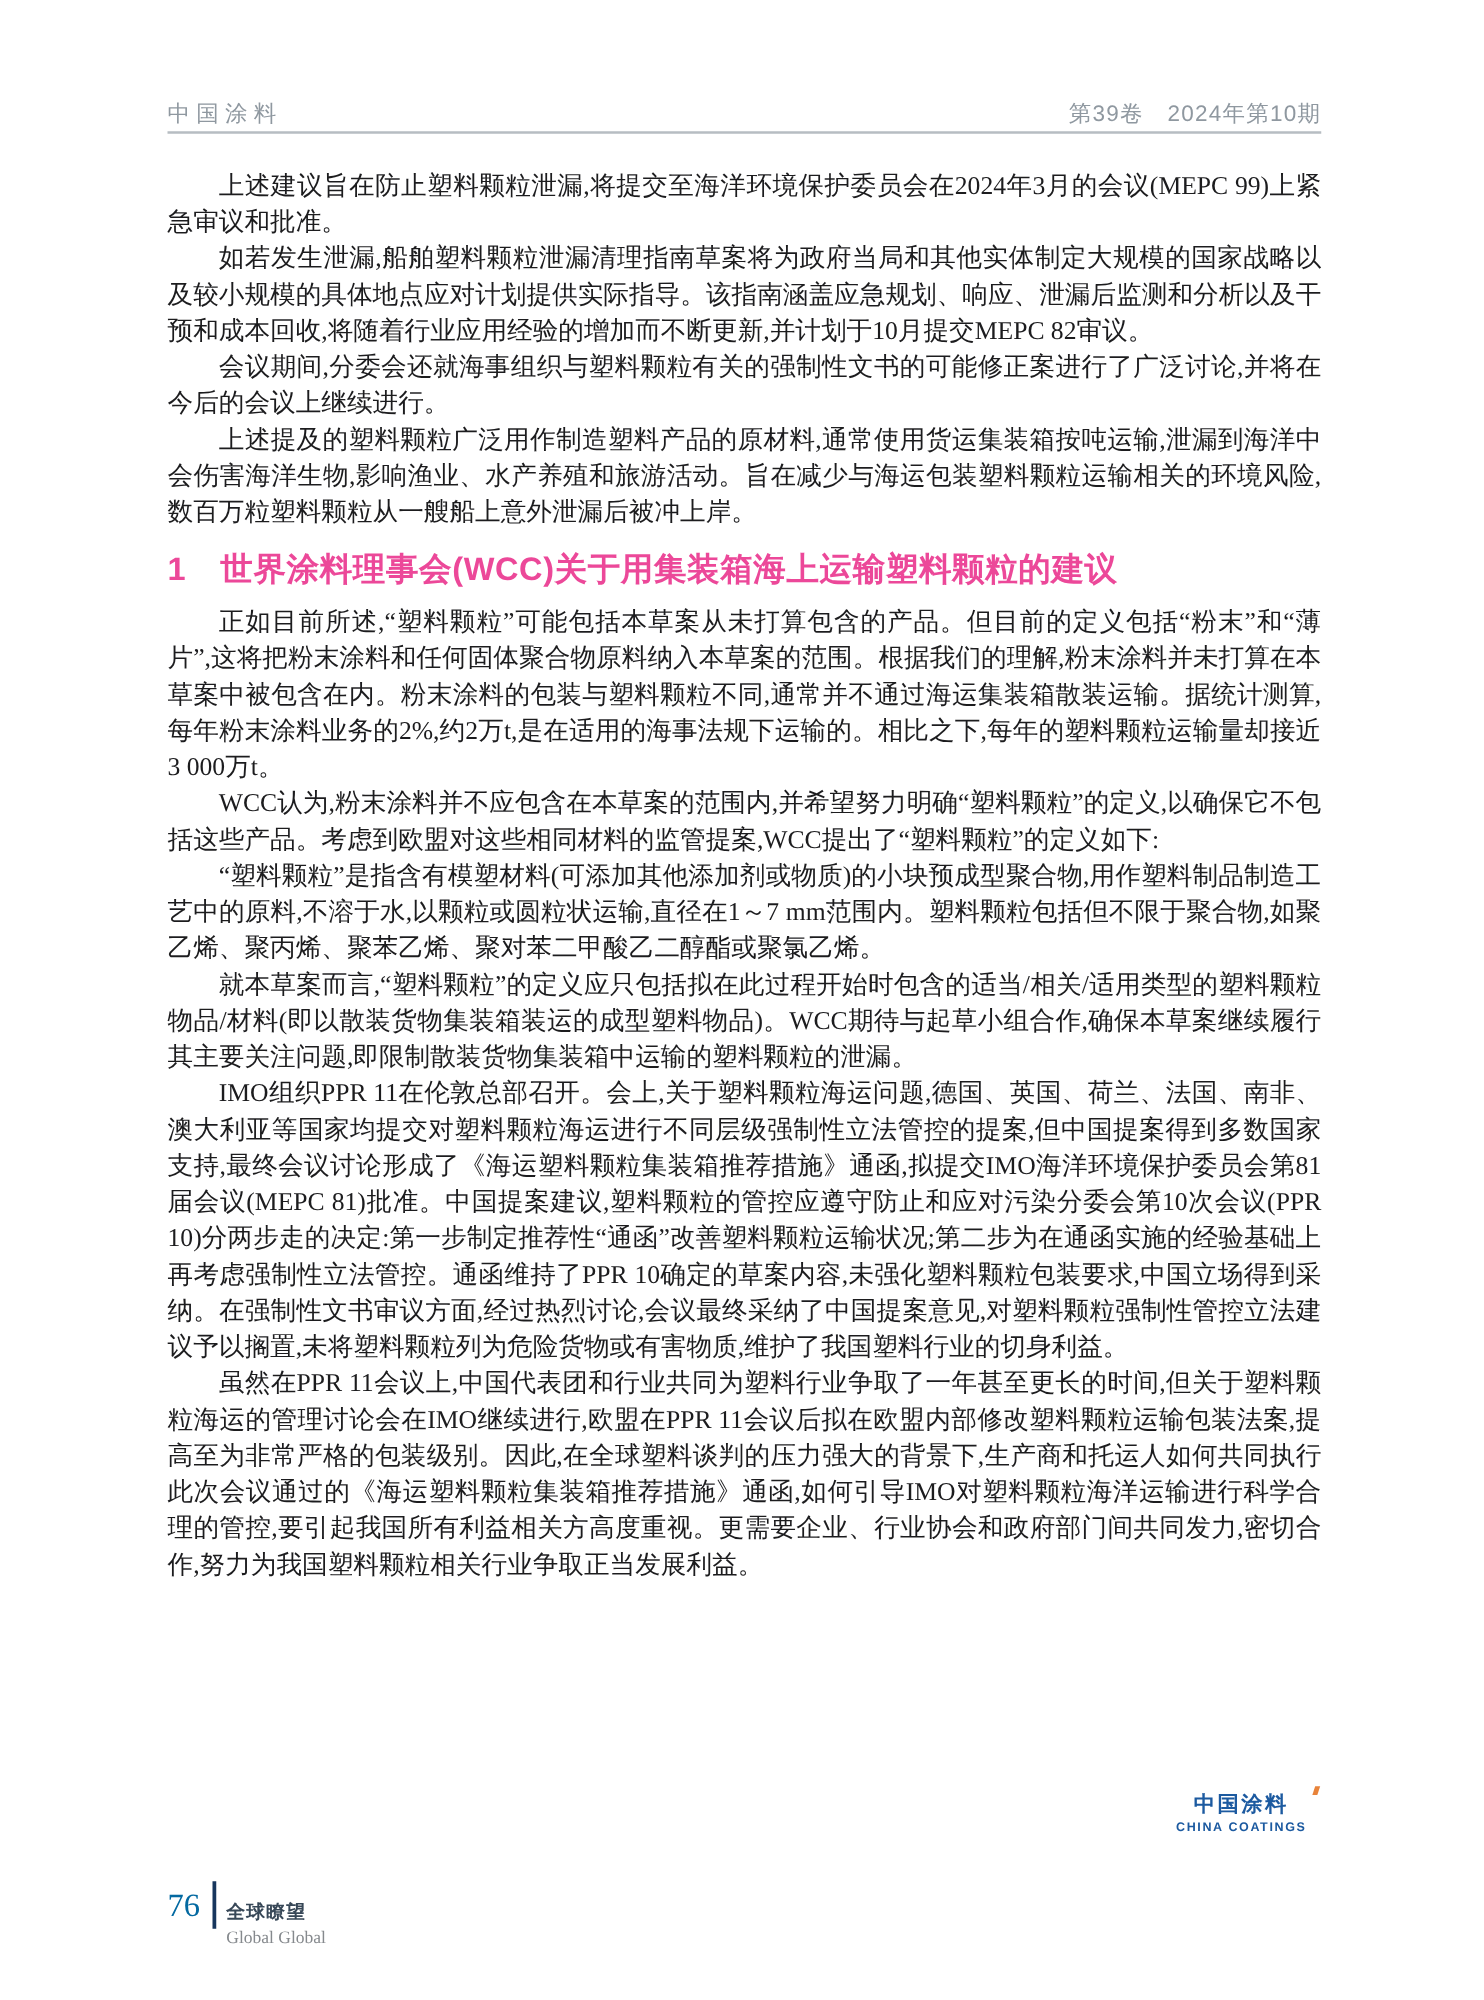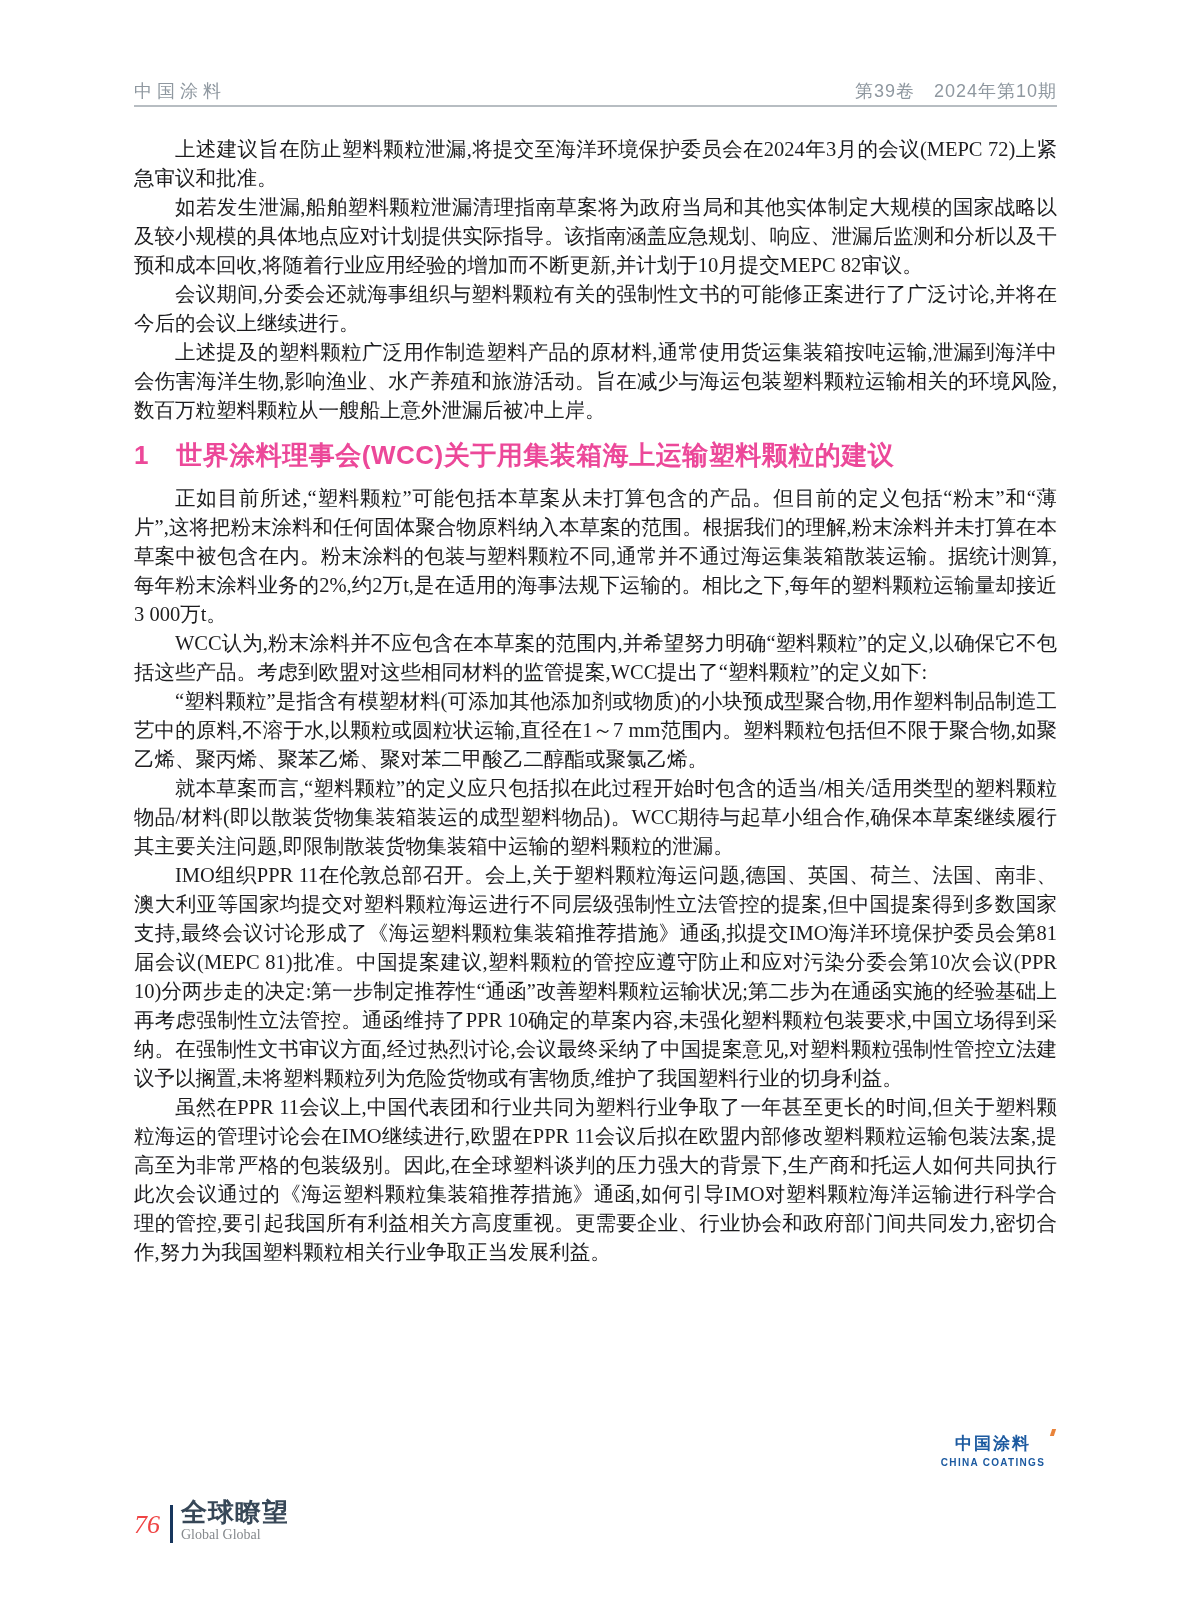--- a/index.html
+++ b/index.html
@@ -91,25 +91,26 @@
     font-size:26px;
     line-height:26px;
     margin-top:10px;
     font-family:"Liberation Serif","DejaVu Serif",serif;
   }
   .foot-bar {
     width:3px; height:38px;
     margin:3px 8px 0 10px;
   }
   .foot-zh {
-    font-size:26px;
+    font-size:15px;
     line-height:24px;
     font-weight:bold;
     letter-spacing:1px;
-    font-family:Liberation Mono, monospace;
+    font-family:Liberation Serif, serif;
+    margin-top:16px;
   }
   .foot-en {
     font-size:14px;
     line-height:16px;
     margin-top:1px;
     font-family:"Liberation Serif","DejaVu Serif",serif;
   }
 </style>
 </head>
 <body>
@@ -120,21 +121,21 @@
     <div class="pagehead" style="color: rgb(143, 152, 160);">
       <span class="head-left">中国涂料</span>
       <span class="head-right">第39卷　2024年第10期</span>
     </div>
     <div class="header-rule"></div>
 
     <div class="body-text" style="color: rgb(28, 28, 30);">
 
       <div>
 
-      <p class="para">上述建议旨在防止塑料颗粒泄漏,将提交至海洋环境保护委员会在2024年3月的会议(MEPC 72)上紧急审议和批准。</p>
+      <p class="para">上述建议旨在防止塑料颗粒泄漏,将提交至海洋环境保护委员会在2024年3月的会议(MEPC 99)上紧急审议和批准。</p>
           <p class="para">如若发生泄漏,船舶塑料颗粒泄漏清理指南草案将为政府当局和其他实体制定大规模的国家战略以及较小规模的具体地点应对计划提供实际指导。该指南涵盖应急规划、响应、泄漏后监测和分析以及干预和成本回收,将随着行业应用经验的增加而不断更新,并计划于10月提交MEPC 82审议。</p>
           <p class="para">会议期间,分委会还就海事组织与塑料颗粒有关的强制性文书的可能修正案进行了广泛讨论,并将在今后的会议上继续进行。</p>
           <p class="para">上述提及的塑料颗粒广泛用作制造塑料产品的原材料,通常使用货运集装箱按吨运输,泄漏到海洋中会伤害海洋生物,影响渔业、水产养殖和旅游活动。旨在减少与海运包装塑料颗粒运输相关的环境风险,数百万粒塑料颗粒从一艘船上意外泄漏后被冲上岸。</p>
         </div>
 
       <h2 class="sec" style="color: #ec4899;">
         <span class="sec-num">1</span><span>世界涂料理事会(WCC)关于用集装箱海上运输塑料颗粒的建议</span>
       </h2>
       <div>
 
@@ -152,20 +153,20 @@
 
     </div>
   </div>
 
   <div class="logo" style="color: rgb(28, 90, 160);">
     <span class="logo-zh">中国涂料</span><span class="logo-tick" style="background: rgb(232, 131, 58);"></span>
     <div class="logo-en">CHINA COATINGS</div>
   </div>
 
   <div class="pagefoot">
-    <span class="page-num" style="color: #ef4444; font-style: italic;">76</span>
+    <span class="page-num" style="color: #0369a1;">76</span>
     <span class="foot-bar" style="background: rgb(23, 54, 93);"></span>
     <span>
       <div class="foot-zh" style="color: rgb(55, 71, 87);">全球瞭望</div>
       <div class="foot-en" style="color: rgb(133, 137, 141);">Global Global</div>
     </span>
   </div>
 </div>
 
 </body></html>

